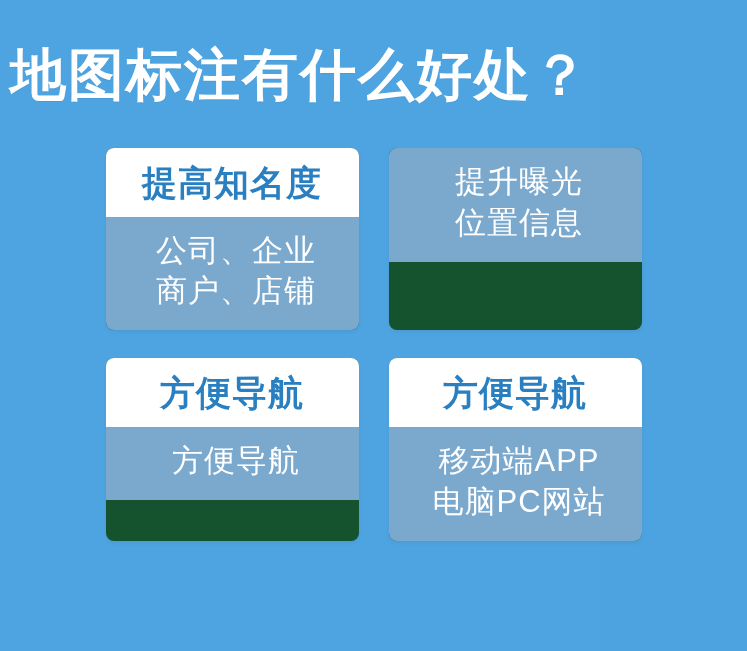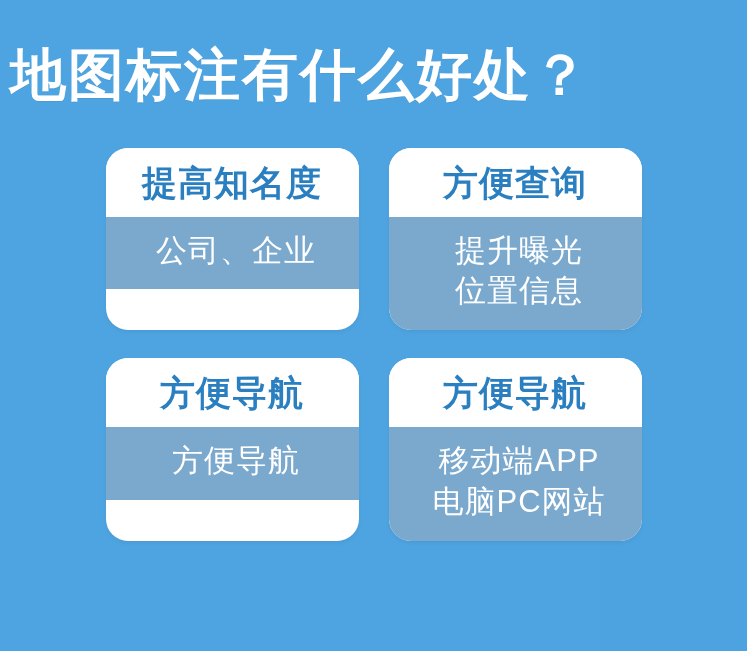--- a/index.html
+++ b/index.html
@@ -36,23 +36,23 @@
     top: 148px;
     left: 0;
     width: 747px;
     display: flex;
     flex-wrap: wrap;
     justify-content: center;
   }
   .card {
     width: 253px;
     margin: 0 15px 28px 15px;
-    border-radius: 22px;
+    border-radius: 8px;
     overflow: hidden;
-    background: #ffffff;
+    background: #14532d;
     box-shadow: 0 2px 4px rgba(0,0,0,0.06);
   }
   .card-head {
     background: #ffffff;
     color: #2a7fc1;
     font-size: 35px;
     font-weight: bold;
     text-align: center;
     padding: 16px 6px 14px 6px;
     letter-spacing: 1px;
@@ -78,25 +78,25 @@
 <div class="poster">
 
   <div class="title">地图标注有什么好处？</div>
 
   <div class="grid">
 
     <div class="card">
       <div class="card-head">提高知名度</div>
       <div class="card-body">
         <span class="line">公司、企业</span>
+        <span class="line">商户、店铺</span>
       </div>
     </div>
 
     <div class="card">
-      <div class="card-head">方便查询</div>
       <div class="card-body">
         <span class="line">提升曝光</span>
         <span class="line">位置信息</span>
       </div>
     </div>
 
     <div class="card">
       <div class="card-head">方便导航</div>
       <div class="card-body">
         <span class="line">方便导航</span>

